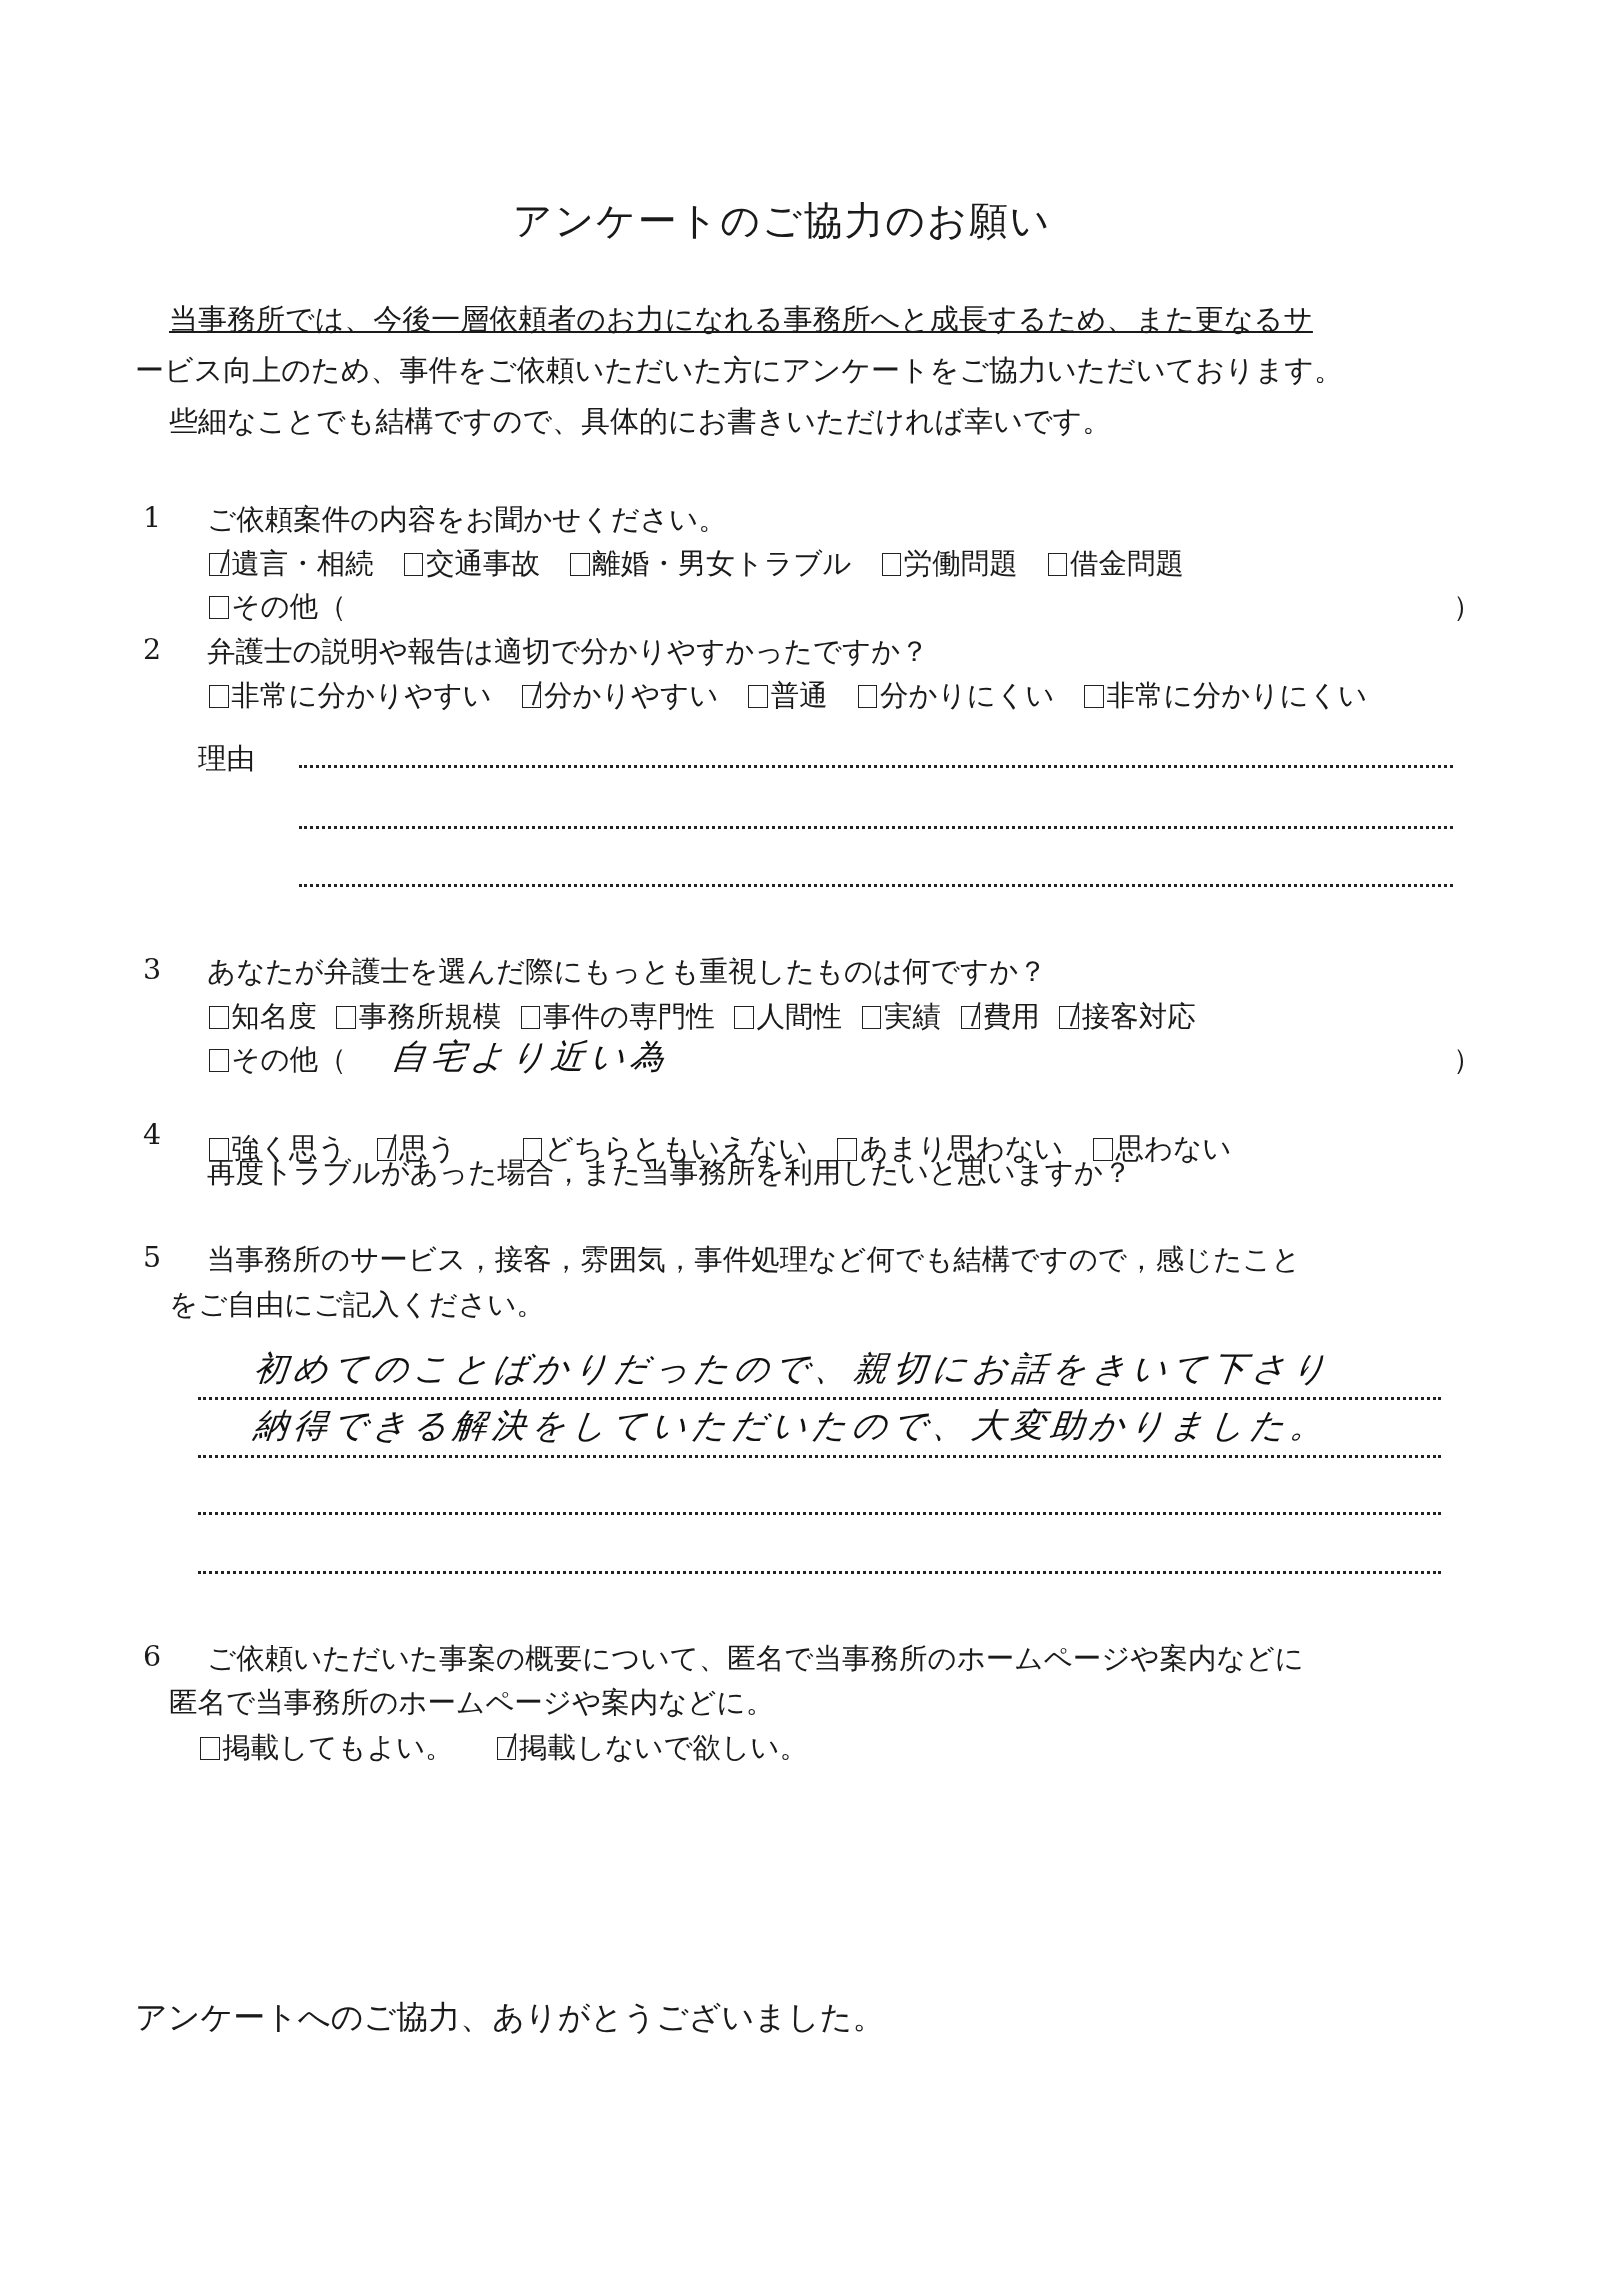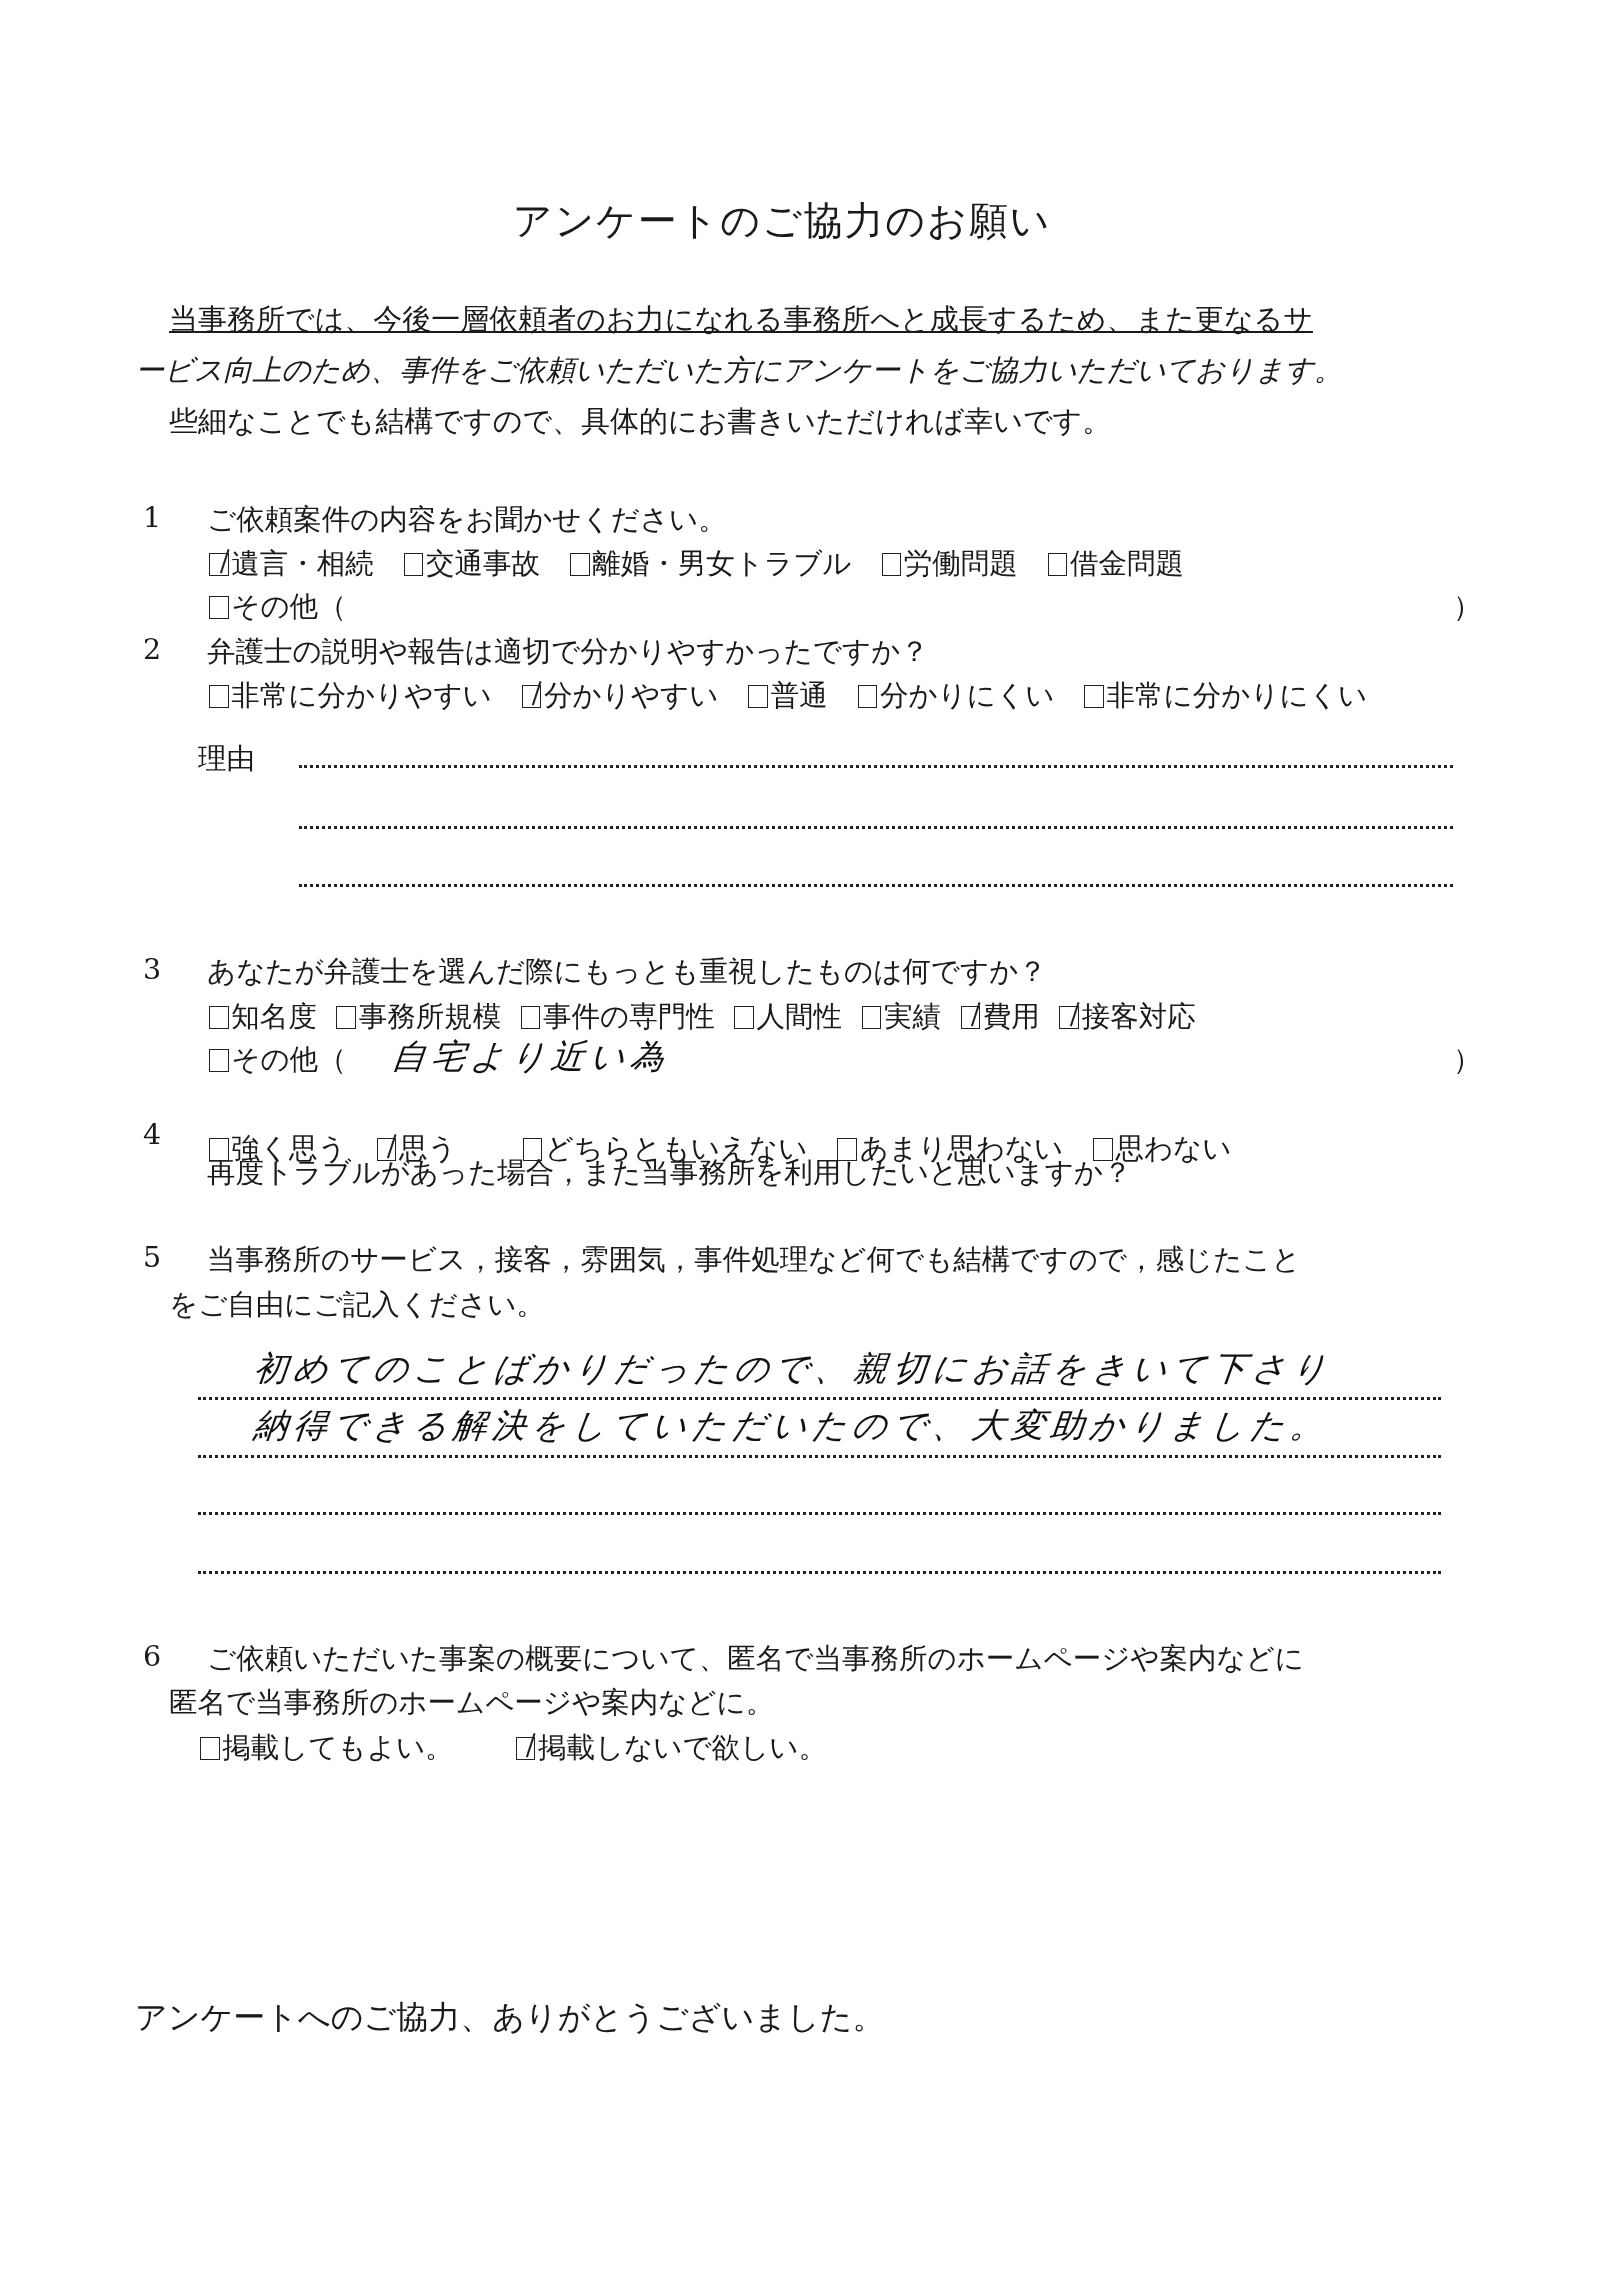--- a/index.html
+++ b/index.html
@@ -17,21 +17,21 @@
   .dots { position:absolute; border-top:3.6px dotted #222; height:0; }
   .hand { font-family:"DejaVu Sans","Liberation Sans",sans-serif; font-style:italic; font-size:34px; color:#111; letter-spacing:5.3px; transform:skewX(-6deg); }
   .paren { font-size:28.5px; }
 </style>
 </head>
 <body>
 
 <div class="abs title">アンケートのご協力のお願い</div>
 
 <div class="abs intro" style="left:169px;top:294px;text-decoration:underline;">当事務所では、今後一層依頼者のお力になれる事務所へと成長するため、また更なるサ</div>
-<div class="abs intro" style="left:135px;top:345px;font-style:italic;">ービス向上のため、事件をご依頼いただいた方にアンケートをご協力いただいております。</div>
+<div class="abs intro" style="left:135px;top:345px;">ービス向上のため、事件をご依頼いただいた方にアンケートをご協力いただいております。</div>
 <div class="abs intro" style="left:169px;top:396px;">些細なことでも結構ですので、具体的にお書きいただければ幸いです。</div>
 
 <div class="abs qnum" style="left:143px;top:501px;">1</div>
 <div class="abs q" style="left:207px;top:501px;text-align:center;">ご依頼案件の内容をお聞かせください。</div>
 <div class="abs" style="left:209px;top:545px;">
   <span class="opt" style="margin-right:30px;"><span class="box checked"></span><span>遺言・相続</span></span><span class="opt" style="margin-right:30px;"><span class="box"></span><span>交通事故</span></span><span class="opt" style="margin-right:30px;"><span class="box"></span><span>離婚・男女トラブル</span></span><span class="opt" style="margin-right:30px;"><span class="box"></span><span>労働問題</span></span><span class="opt"><span class="box"></span><span>借金問題</span></span>
 </div>
 <div class="abs" style="left:209px;top:588px;">
   <span class="opt"><span class="box"></span><span>その他（</span></span>
 </div>
@@ -71,17 +71,17 @@
 <div class="dots" style="left:198px;width:1243px;top:1397px;"></div>
 <div class="abs hand" style="left:254px;top:1403px;">納得できる解決をしていただいたので、大変助かりました。</div>
 <div class="dots" style="left:198px;width:1243px;top:1455px;"></div>
 <div class="dots" style="left:198px;width:1243px;top:1512px;"></div>
 <div class="dots" style="left:198px;width:1243px;top:1571px;"></div>
 
 <div class="abs qnum" style="left:143px;top:1640px;">6</div>
 <div class="abs q" style="left:207px;top:1640px;">ご依頼いただいた事案の概要について、匿名で当事務所のホームページや案内などに</div>
 <div class="abs q" style="left:169px;top:1684px;">匿名で当事務所のホームページや案内などに。</div>
 <div class="abs" style="left:200px;top:1729px;">
-  <span class="opt" style="margin-right:62px;"><span class="box"></span><span>掲載してもよい。</span></span><span class="opt"><span class="box checked"></span><span>掲載しないで欲しい。</span></span>
+  <span class="opt" style="margin-right:43px;"><span class="box"></span><span>掲載してもよい。</span></span><span class="opt"><span class="box checked"></span><span>掲載しないで欲しい。</span></span>
 </div>
 
 <div class="abs q" style="left:135px;top:1996px;font-size:32px;text-align:right;">アンケートへのご協力、ありがとうございました。</div>
 
 
 </body></html>

